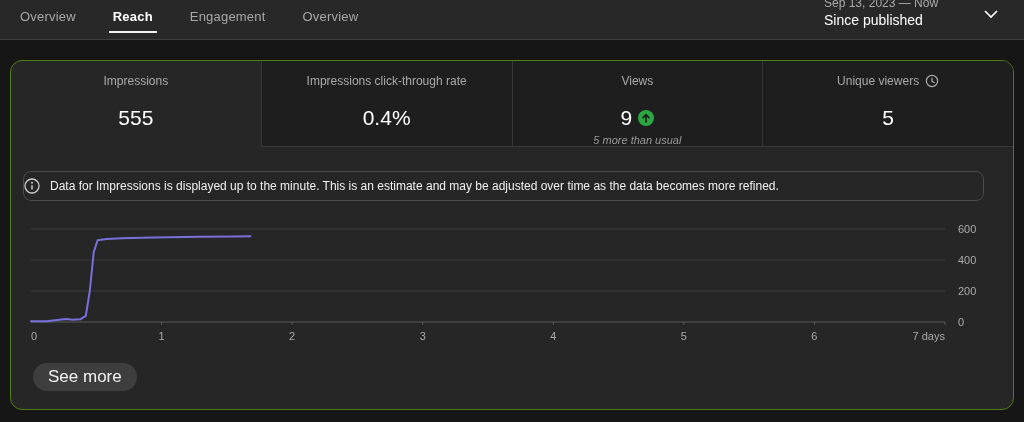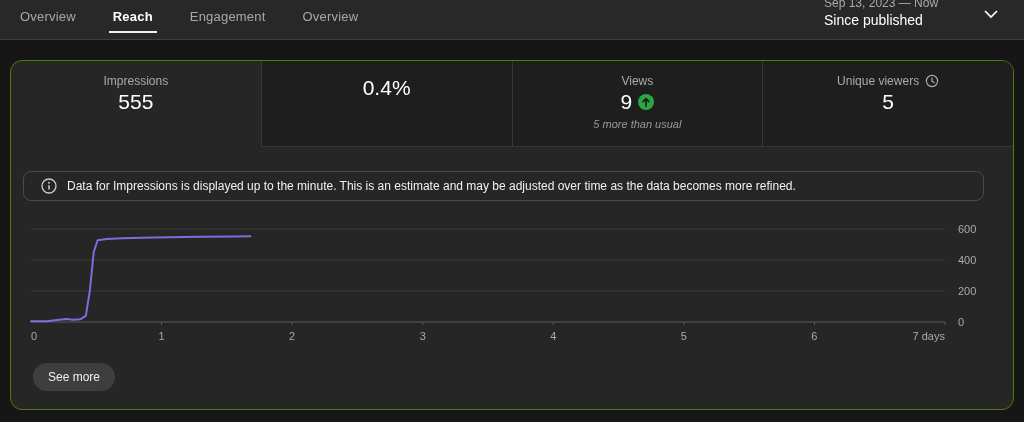--- a/index.html
+++ b/index.html
@@ -27,37 +27,37 @@
   
   .cards { position:absolute; top:0; left:0; width:100%; height:86px; display:flex; }
   .card { flex:1 1 0; display:flex; flex-direction:column; align-items:center;
     padding-top:13px; cursor:pointer; }
   .card.dark { background:#1e1e1e; border-left:1px solid #373737;
     border-bottom:1px solid #373737; }
   .card.first { border-top-left-radius:11px; }
   .card.last  { border-top-right-radius:11px; }
   .card-label { font-size:12px; color:#aaaaaa; font-weight:500; display:flex;
     align-items:center; gap:6px; }
-  .card-value { font-size:21px; color:#ffffff; font-weight:500; margin-top:2px;
+  .card-value { font-size:21px; color:#ffffff; font-weight:500; margin-top:18px;
     display:flex; align-items:center; gap:6px; }
   .card-note { font-size:11px; font-style:italic; color:#999999; margin-top:4px; }
 
   
   .banner { position:absolute; left:12px; top:110px; width:961px; height:30px;
     border:1px solid #4b4b4b; border-radius:8px; display:flex; align-items:center;
-    gap:10px; padding:0 17px; }
+    gap:10px; padding:0 0; }
   .banner-text { font-size:12px; color:#f1f1f1; font-weight:500; }
 
   
   .chart-area { position:absolute; left:0; top:155px; width:1004px; height:135px; }
 
   
   .see-more { position:absolute; left:22px; top:302px; height:28px; padding:0 15px;
     border:none; border-radius:14px; background:#3e3e3e; color:#f1f1f1;
-    font-size:12px; font-weight:500; font-family:inherit; cursor:pointer; }
+    font-size:17px; font-weight:500; font-family:inherit; cursor:pointer; }
 </style>
 </head>
 <body>
 
 <div class="navbar">
   <div class="tabs">
     <div class="tab">Overview</div>
     <div class="tab active">Reach</div>
     <div class="tab">Engagement</div>
     <div class="tab">Overview</div>
@@ -76,20 +76,21 @@
 <div class="panel">
 
   <div class="cards">
 
     <div class="card first">
       <div class="card-label">Impressions</div>
       <div class="card-value">555</div>
     </div>
 
     <div class="card dark">
+      <div class="card-label">Impressions click-through rate</div>
       <div class="card-value">0.4%</div>
     </div>
 
     <div class="card dark">
       <div class="card-label">Views</div>
       <div class="card-value">
         <span>9</span>
         <span style="display:flex;">
           <svg width="16" height="16" viewBox="0 0 16 16">
             <circle cx="8" cy="8" r="8" fill="#2ba640"></circle>

